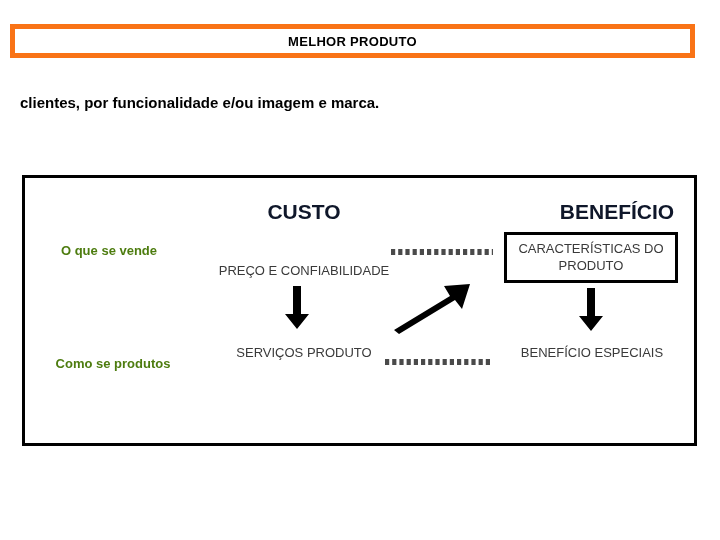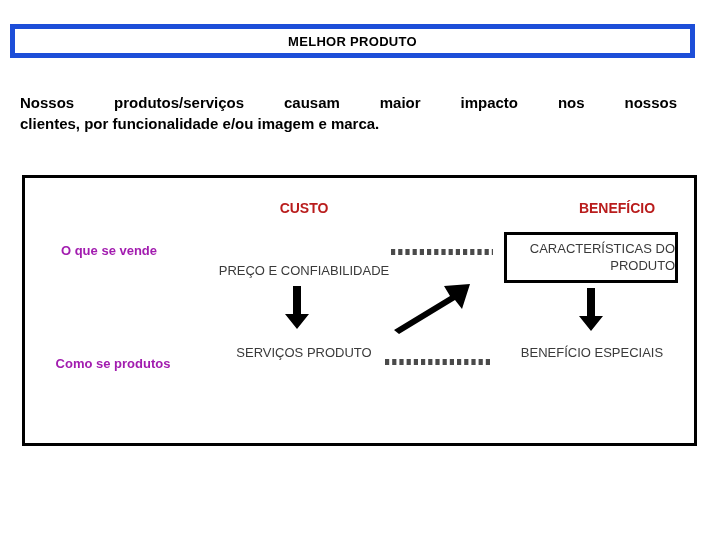--- a/index.html
+++ b/index.html
@@ -17,21 +17,21 @@
   }
 
   
   #title-banner {
     position: absolute;
     left: 10px;
     top: 24px;
     width: 685px;
     height: 34px;
     box-sizing: border-box;
-    border: 5px solid #1d4ed8;
+    border: 5px solid #f97316;
     background: #ffffff;
     display: flex;
     align-items: center;
     justify-content: center;
   }
   #title-banner .title-text {
     font-size: 13px;
     font-weight: bold;
     letter-spacing: 0.3px;
     color: #000000;
@@ -68,43 +68,43 @@
     width: 675px;
     height: 271px;
     box-sizing: border-box;
     border: 3px solid #000000;
     background: #ffffff;
   }
 
   
   .col-header {
     position: absolute;
-    font-size: 14px;
-    font-weight: bold;
-    color: #b91c1c;
+    font-size: 21px;
+    font-weight: bold;
+    color: #0f172a;
     text-align: center;
     line-height: 1;
   }
   #header-custo {
     left: 216px;
     top: 201px;
     width: 176px;
   }
   #header-beneficio {
     left: 522px;
     top: 201px;
     width: 190px;
   }
 
   
   .row-label {
     position: absolute;
     font-size: 13px;
     font-weight: bold;
-    color: #a21caf;
+    color: #4d7c0f;
     text-align: center;
     line-height: 1;
   }
   #row-label-vende {
     left: 24px;
     top: 244px;
     width: 170px;
   }
   #row-label-trabalha {
     left: 24px;
@@ -149,21 +149,21 @@
     border: 3px solid #000000;
     background: #ffffff;
     display: flex;
     align-items: center;
     justify-content: center;
   }
   #cell-caracteristicas .boxed-text {
     font-size: 13px;
     font-weight: normal;
     color: #3a3a3a;
-    text-align: right;
+    text-align: center;
     line-height: 1.28;
   }
 
   
   .connector {
     position: absolute;
   }
   #dashed-top {
     left: 390px;
     top: 246px;
@@ -196,21 +196,20 @@
   }
 </style>
 </head>
 <body>
 
 <div id="title-banner">
   <span class="title-text">MELHOR PRODUTO</span>
 </div>
 
 <div id="intro-paragraph">
-  <span class="line1">Nossos   produtos/serviços causam maior impacto nos nossos</span>
   <span class="line2">clientes, por funcionalidade e/ou imagem e marca.</span>
 </div>
 
 <div id="matrix-frame"></div>
 
 <div class="col-header" id="header-custo">CUSTO</div>
 <div class="col-header" id="header-beneficio">BENEFÍCIO</div>
 
 <div class="row-label" id="row-label-vende">O que se vende</div>
 <div class="row-label" id="row-label-trabalha">Como se produtos</div>

